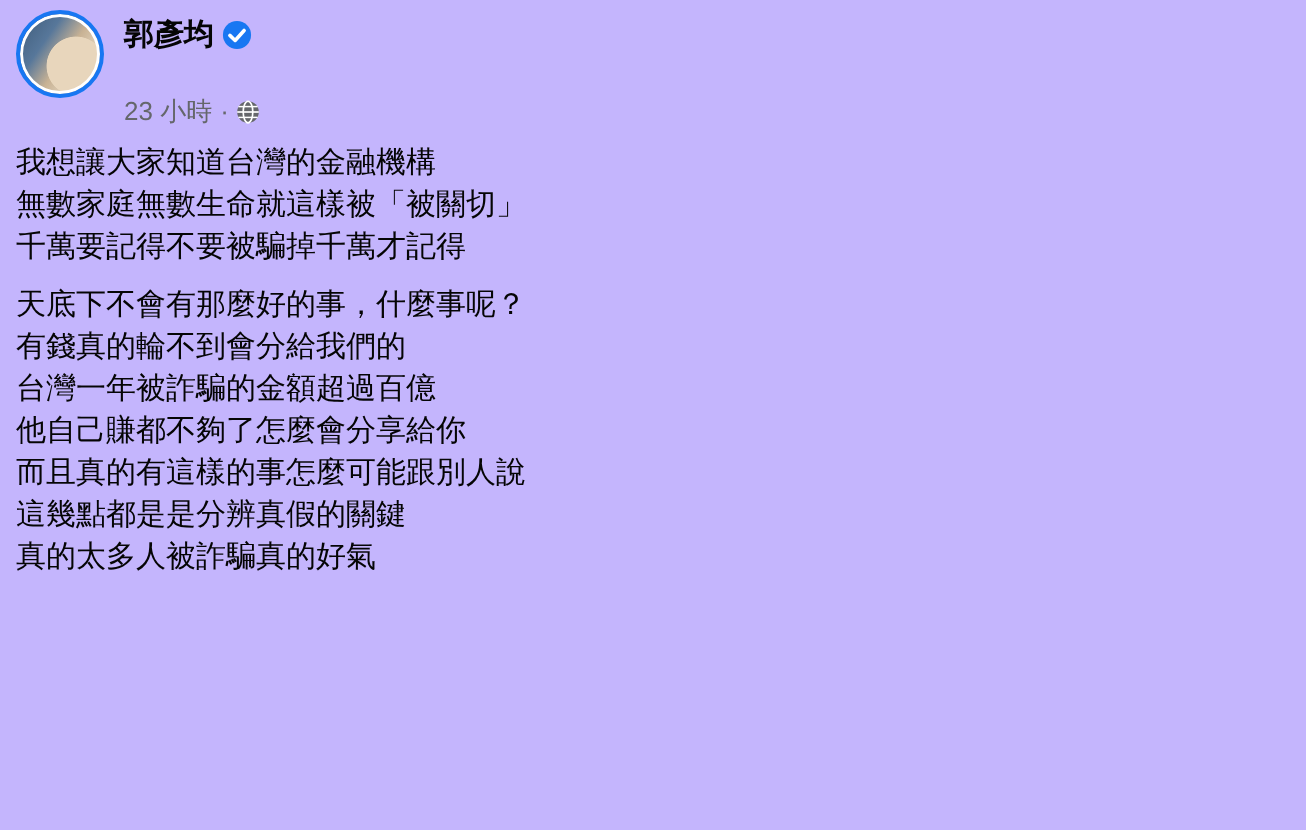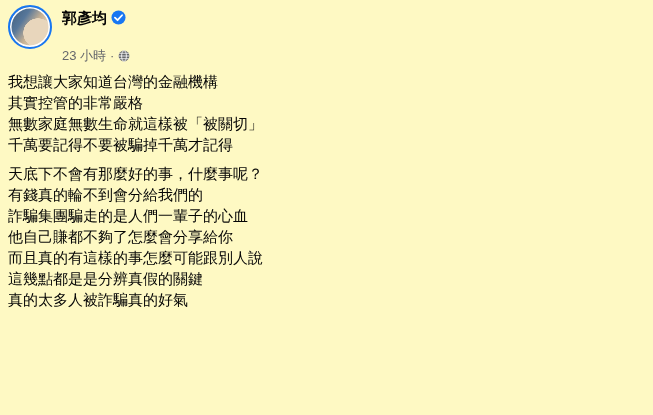--- a/index.html
+++ b/index.html
@@ -4,21 +4,21 @@
 <style>
   * { margin: 0; padding: 0; box-sizing: border-box; }
   html, body {
     width: 653px; height: 415px;
     background: #ffffff;
     overflow: hidden;
     font-family: "Liberation Sans", "DejaVu Sans", sans-serif;
   }
   .post {
     width: 653px; height: 415px;
-    background: #fef9c3;
+    background: #c4b5fd;
     padding: 5px 8px 0 8px;
   }
   
   .post-header {
     display: flex;
     align-items: flex-start;
     gap: 10px;
     margin-bottom: 7px;
   }
   .avatar {
@@ -89,28 +89,27 @@
             <line x1="1.6" y1="11.6" x2="14.4" y2="11.6" stroke="#ffffff" stroke-width="1.0"></line>
           </svg>
         </span>
       </div>
     </div>
   </div>
 
   <div class="post-body">
       <div class="post-paragraph">
         <div class="post-line">我想讓大家知道台灣的金融機構</div>
-        <div class="post-line">其實控管的非常嚴格</div>
         <div class="post-line">無數家庭無數生命就這樣被「被關切」</div>
         <div class="post-line">千萬要記得不要被騙掉千萬才記得</div>
       </div>
       <div class="post-paragraph">
         <div class="post-line">天底下不會有那麼好的事，什麼事呢？</div>
         <div class="post-line">有錢真的輪不到會分給我們的</div>
-        <div class="post-line">詐騙集團騙走的是人們一輩子的心血</div>
+        <div class="post-line">台灣一年被詐騙的金額超過百億</div>
         <div class="post-line">他自己賺都不夠了怎麼會分享給你</div>
         <div class="post-line">而且真的有這樣的事怎麼可能跟別人說</div>
         <div class="post-line">這幾點都是是分辨真假的關鍵</div>
         <div class="post-line">真的太多人被詐騙真的好氣</div>
       </div>
     </div>
 
 </div>
 
 </body></html>

